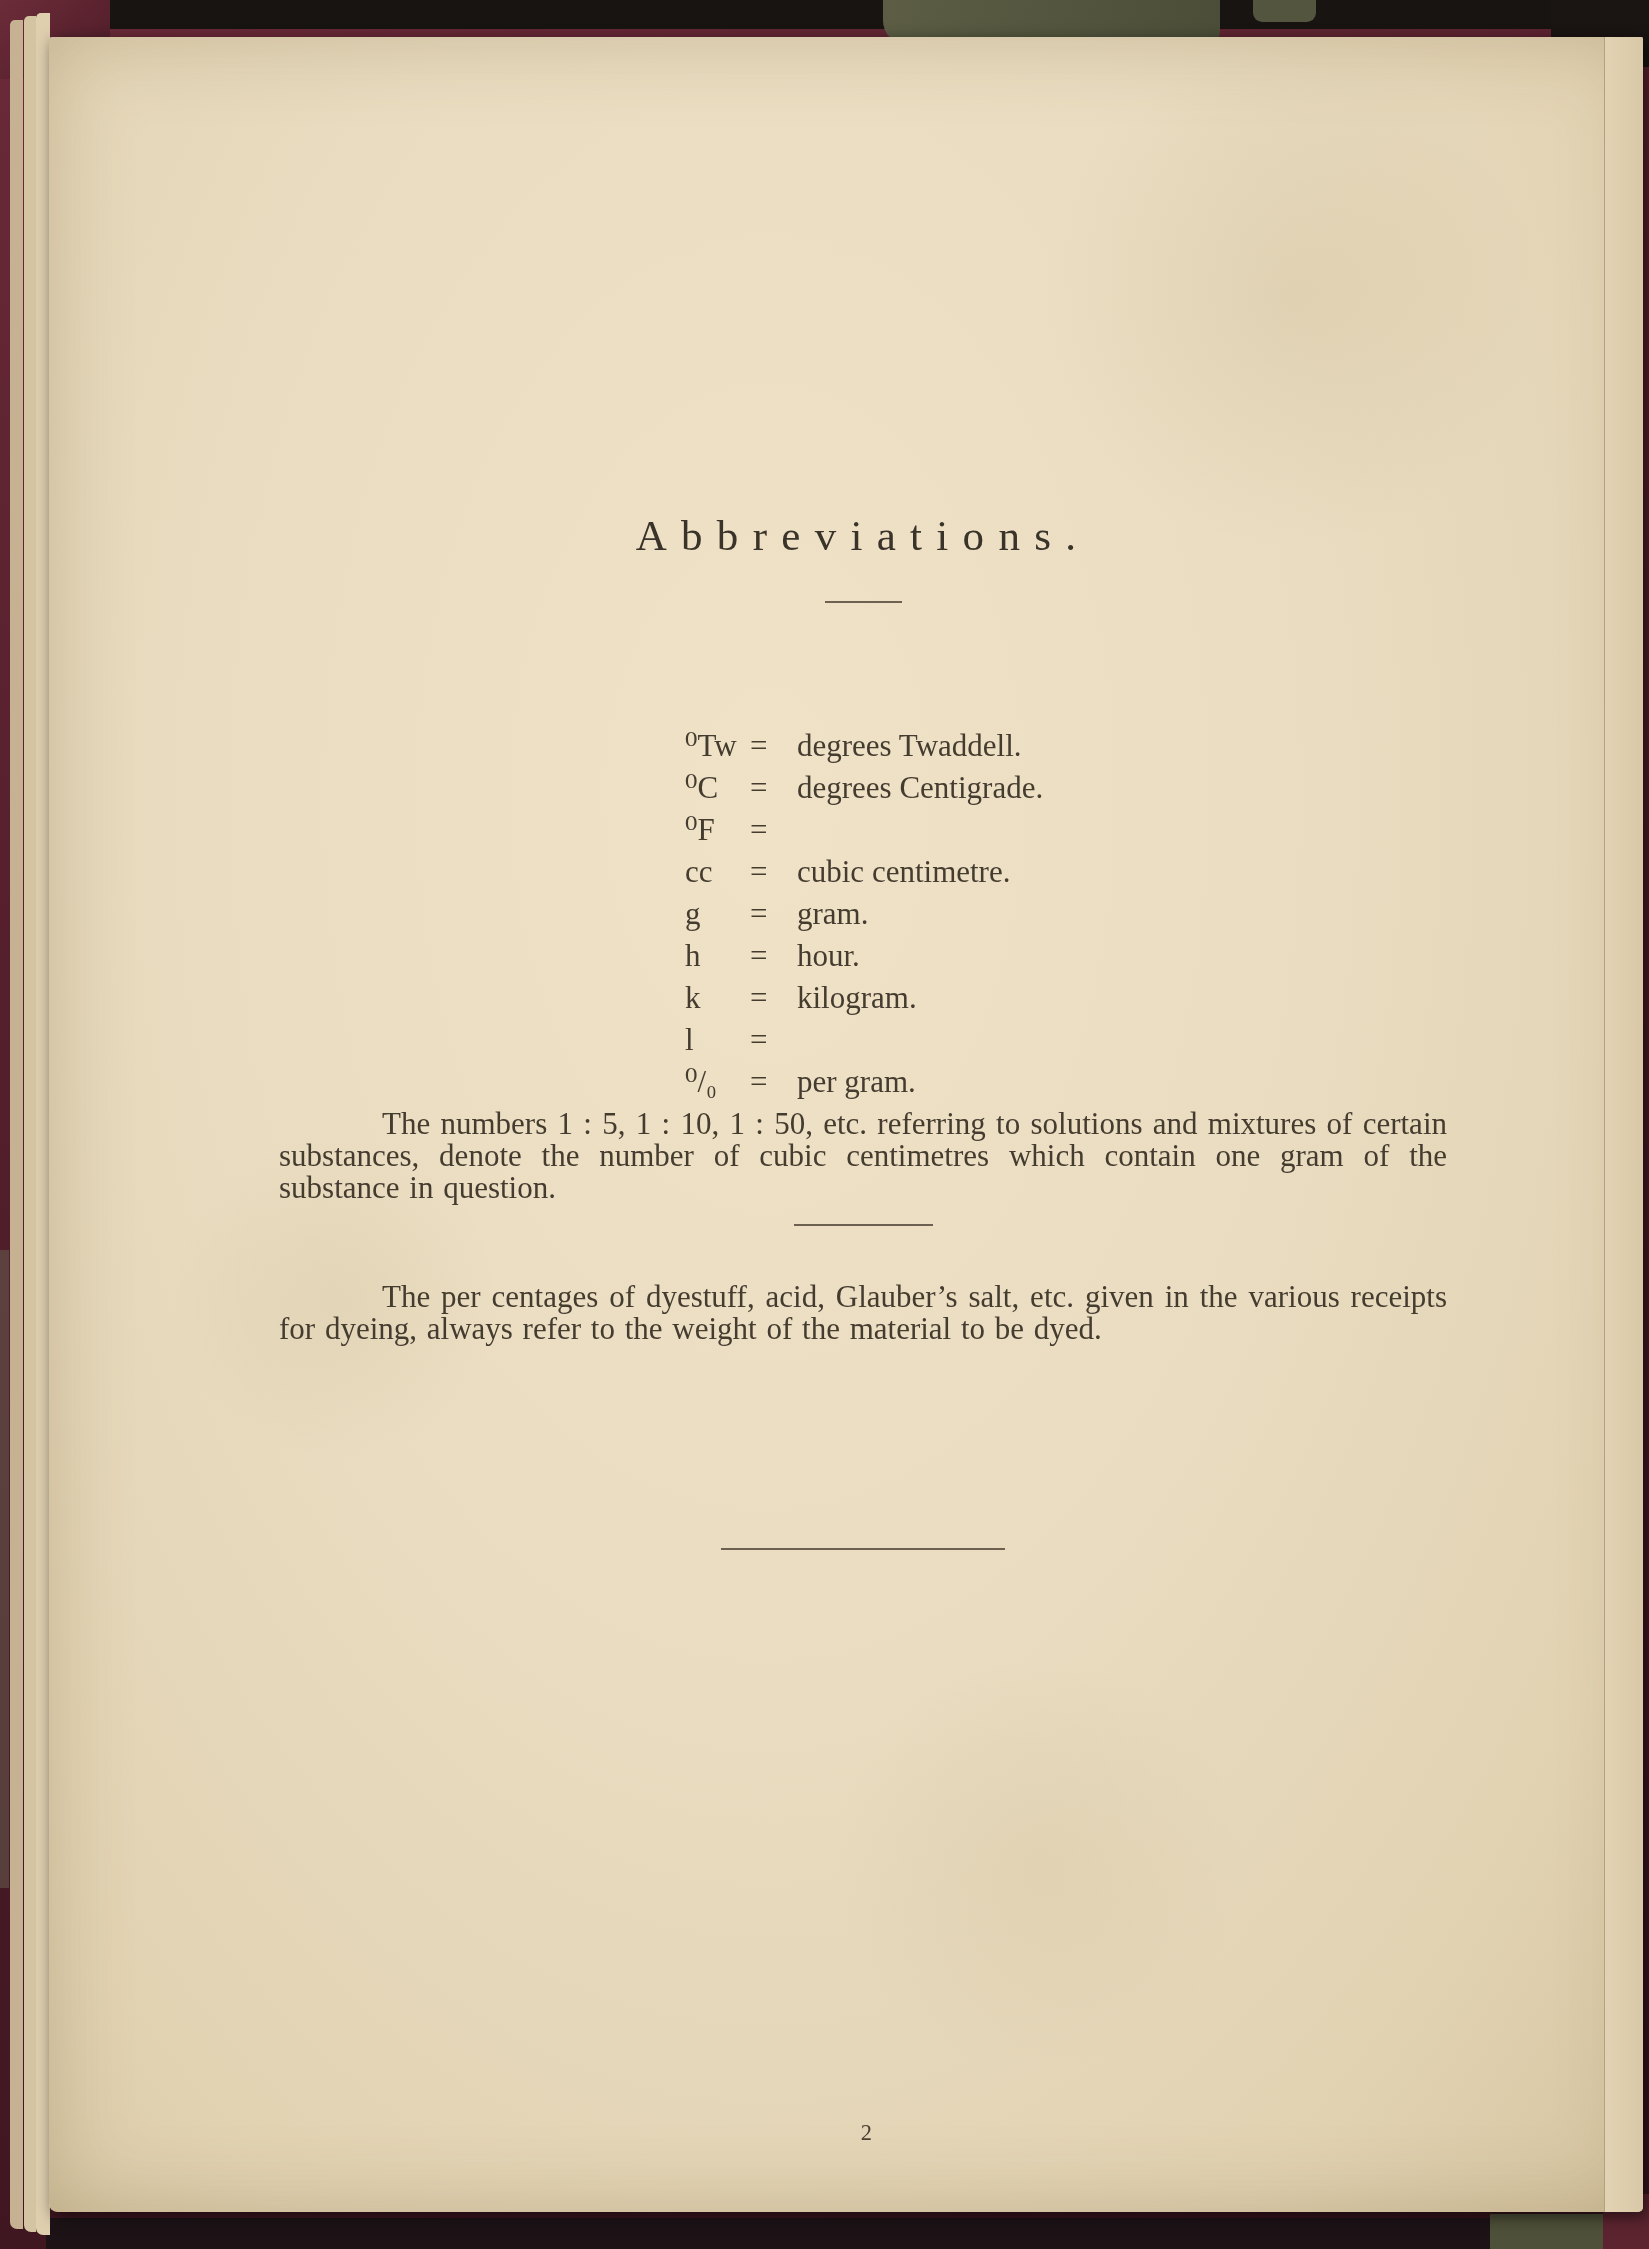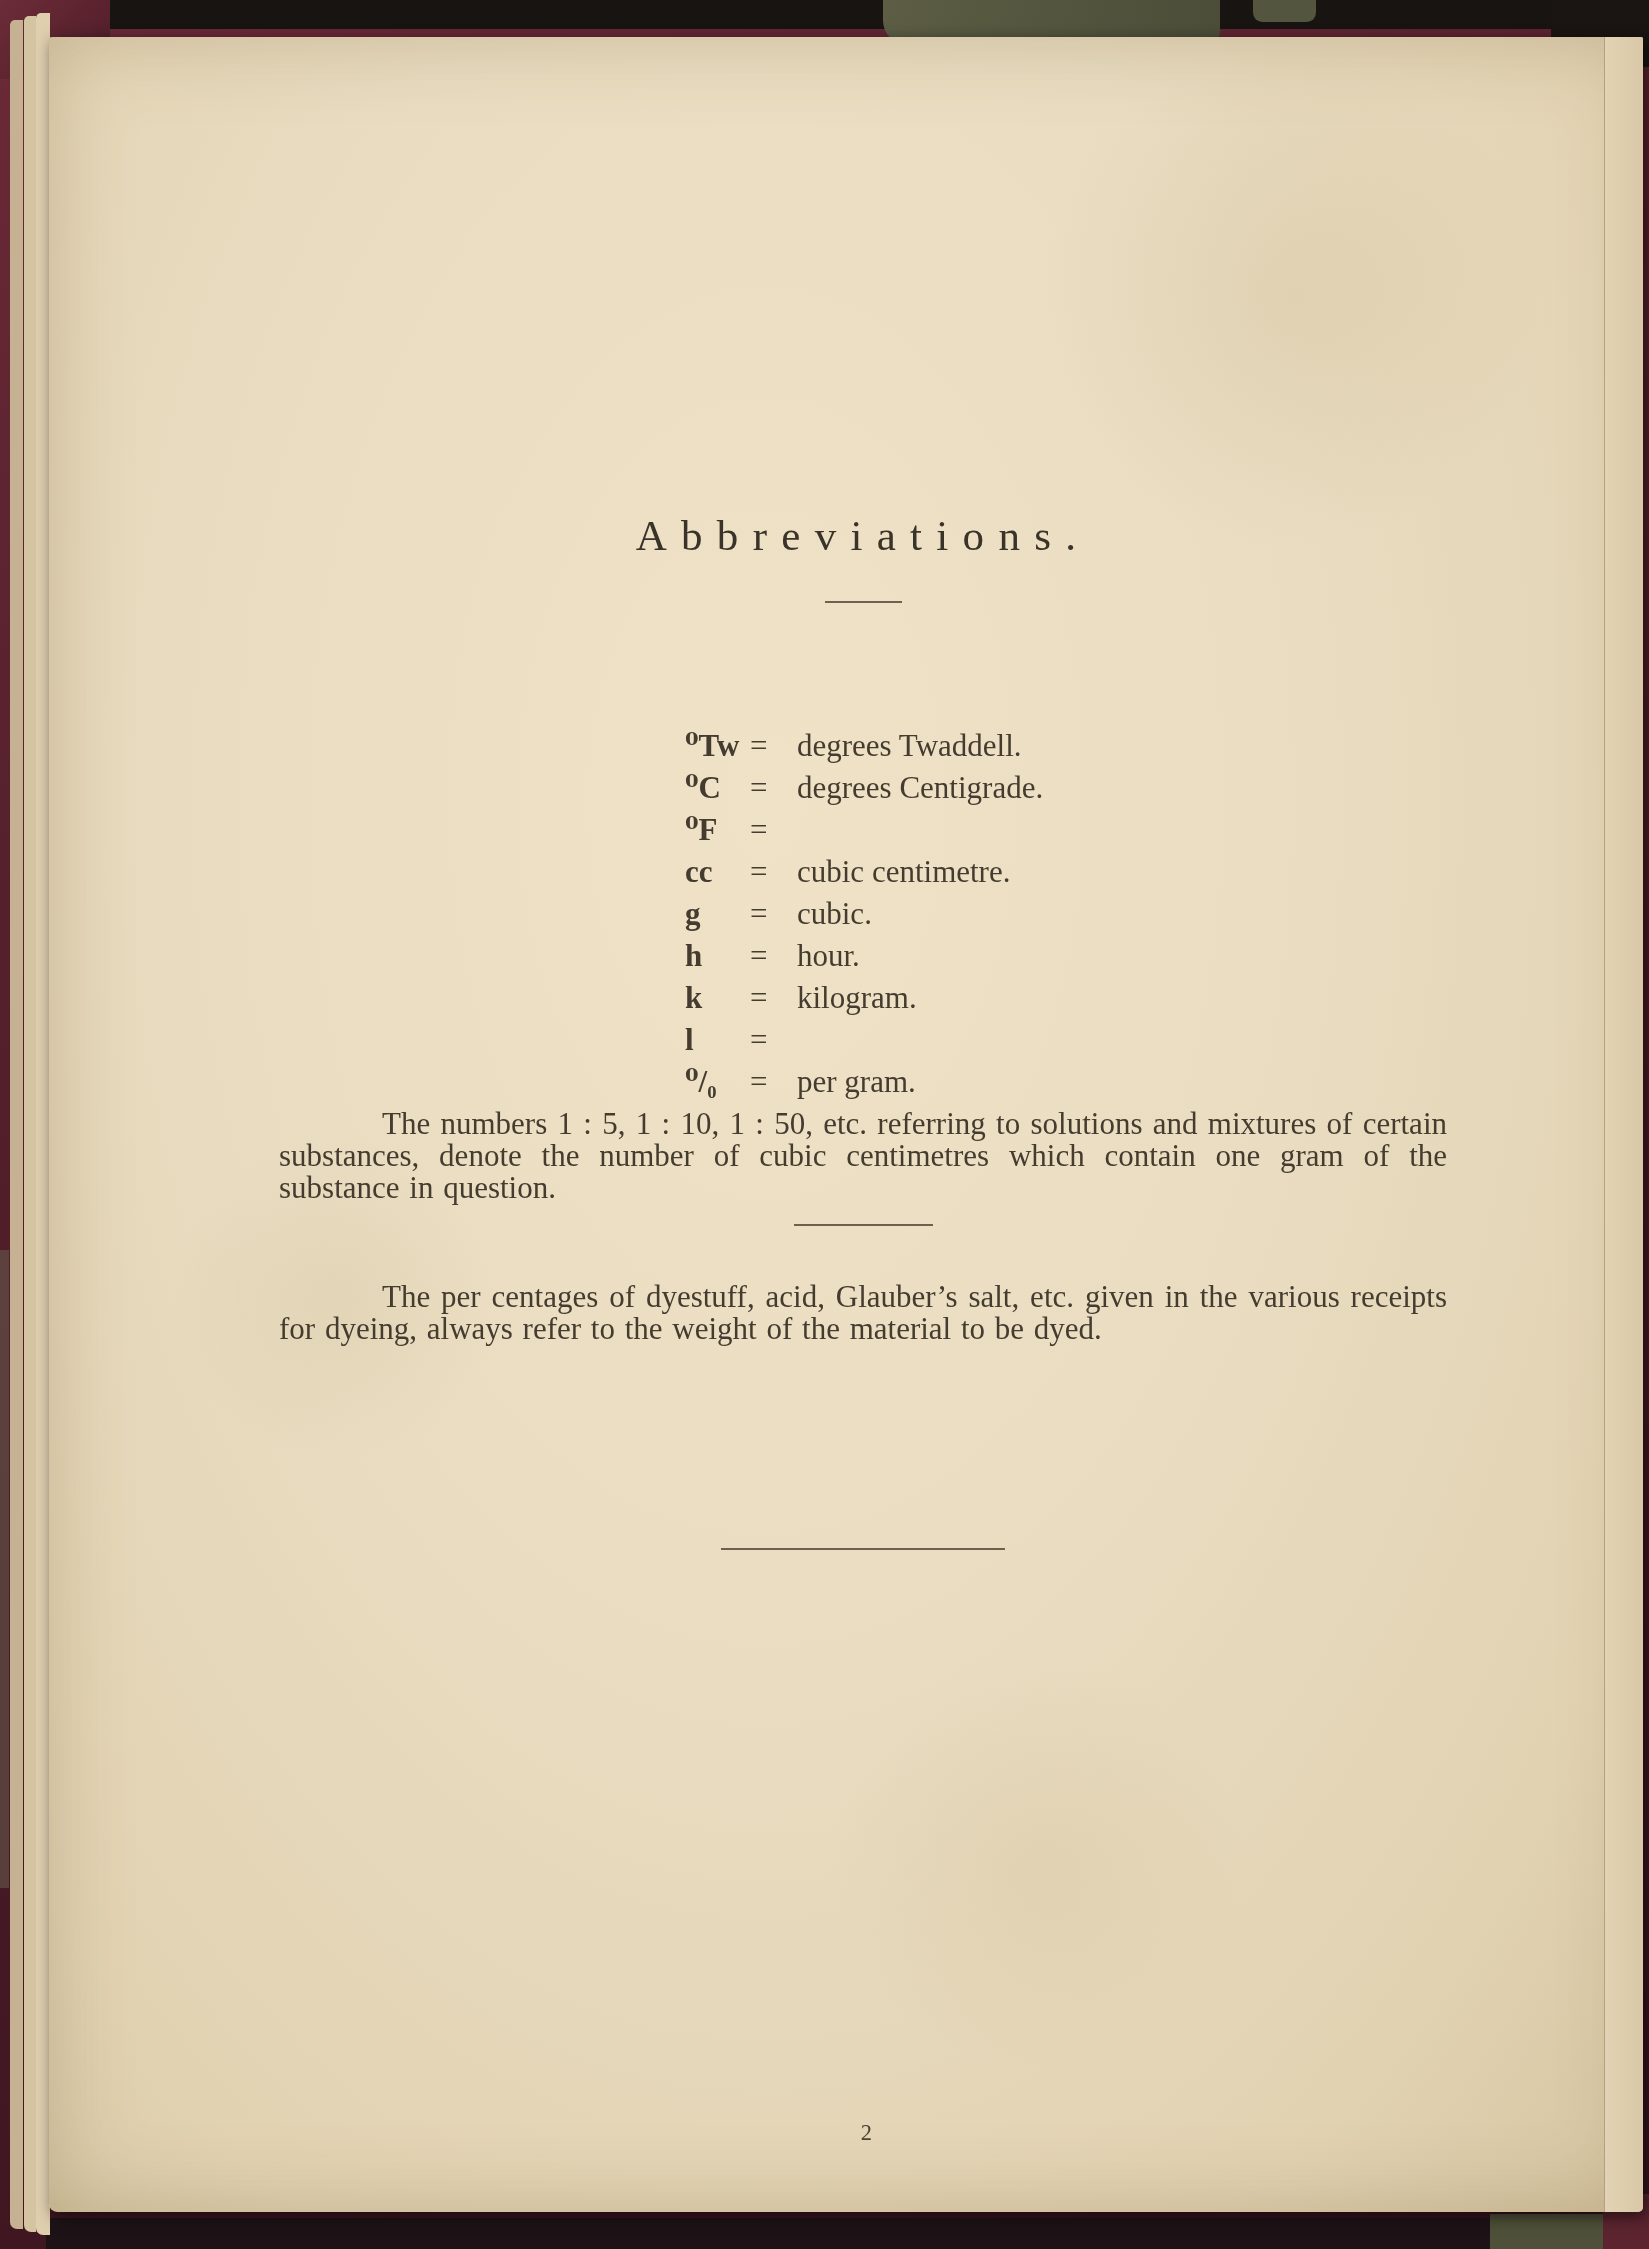--- a/index.html
+++ b/index.html
@@ -94,21 +94,21 @@
 
   .abbrev-list {
     margin: 122px 0 0 406px;
     font-size: 31px;
   }
   .abbrev-row {
     display: grid;
     grid-template-columns: 65px 47px auto;
     line-height: 42px;
   }
-  .abbrev-row .sym { text-align: left; font-weight: bold; }
+  .abbrev-row .sym { text-align: left; }
   .abbrev-row .eq  { text-align: left; }
 
   .para {
     margin: 5.1px 0 0;
     font-size: 31px;
     line-height: 32px;
     text-align: justify;
     word-spacing: 2px;
   }
   .para.indent { text-indent: 103px; }
@@ -166,21 +166,21 @@
         <span class="eq">=</span>
       </div>
       <div class="abbrev-row">
         <span class="sym">cc</span>
         <span class="eq">=</span>
         <span class="def">cubic centimetre.</span>
       </div>
       <div class="abbrev-row">
         <span class="sym">g</span>
         <span class="eq">=</span>
-        <span class="def">cubic.</span>
+        <span class="def">gram.</span>
       </div>
       <div class="abbrev-row">
         <span class="sym">h</span>
         <span class="eq">=</span>
         <span class="def">hour.</span>
       </div>
       <div class="abbrev-row">
         <span class="sym">k</span>
         <span class="eq">=</span>
         <span class="def">kilogram.</span>

